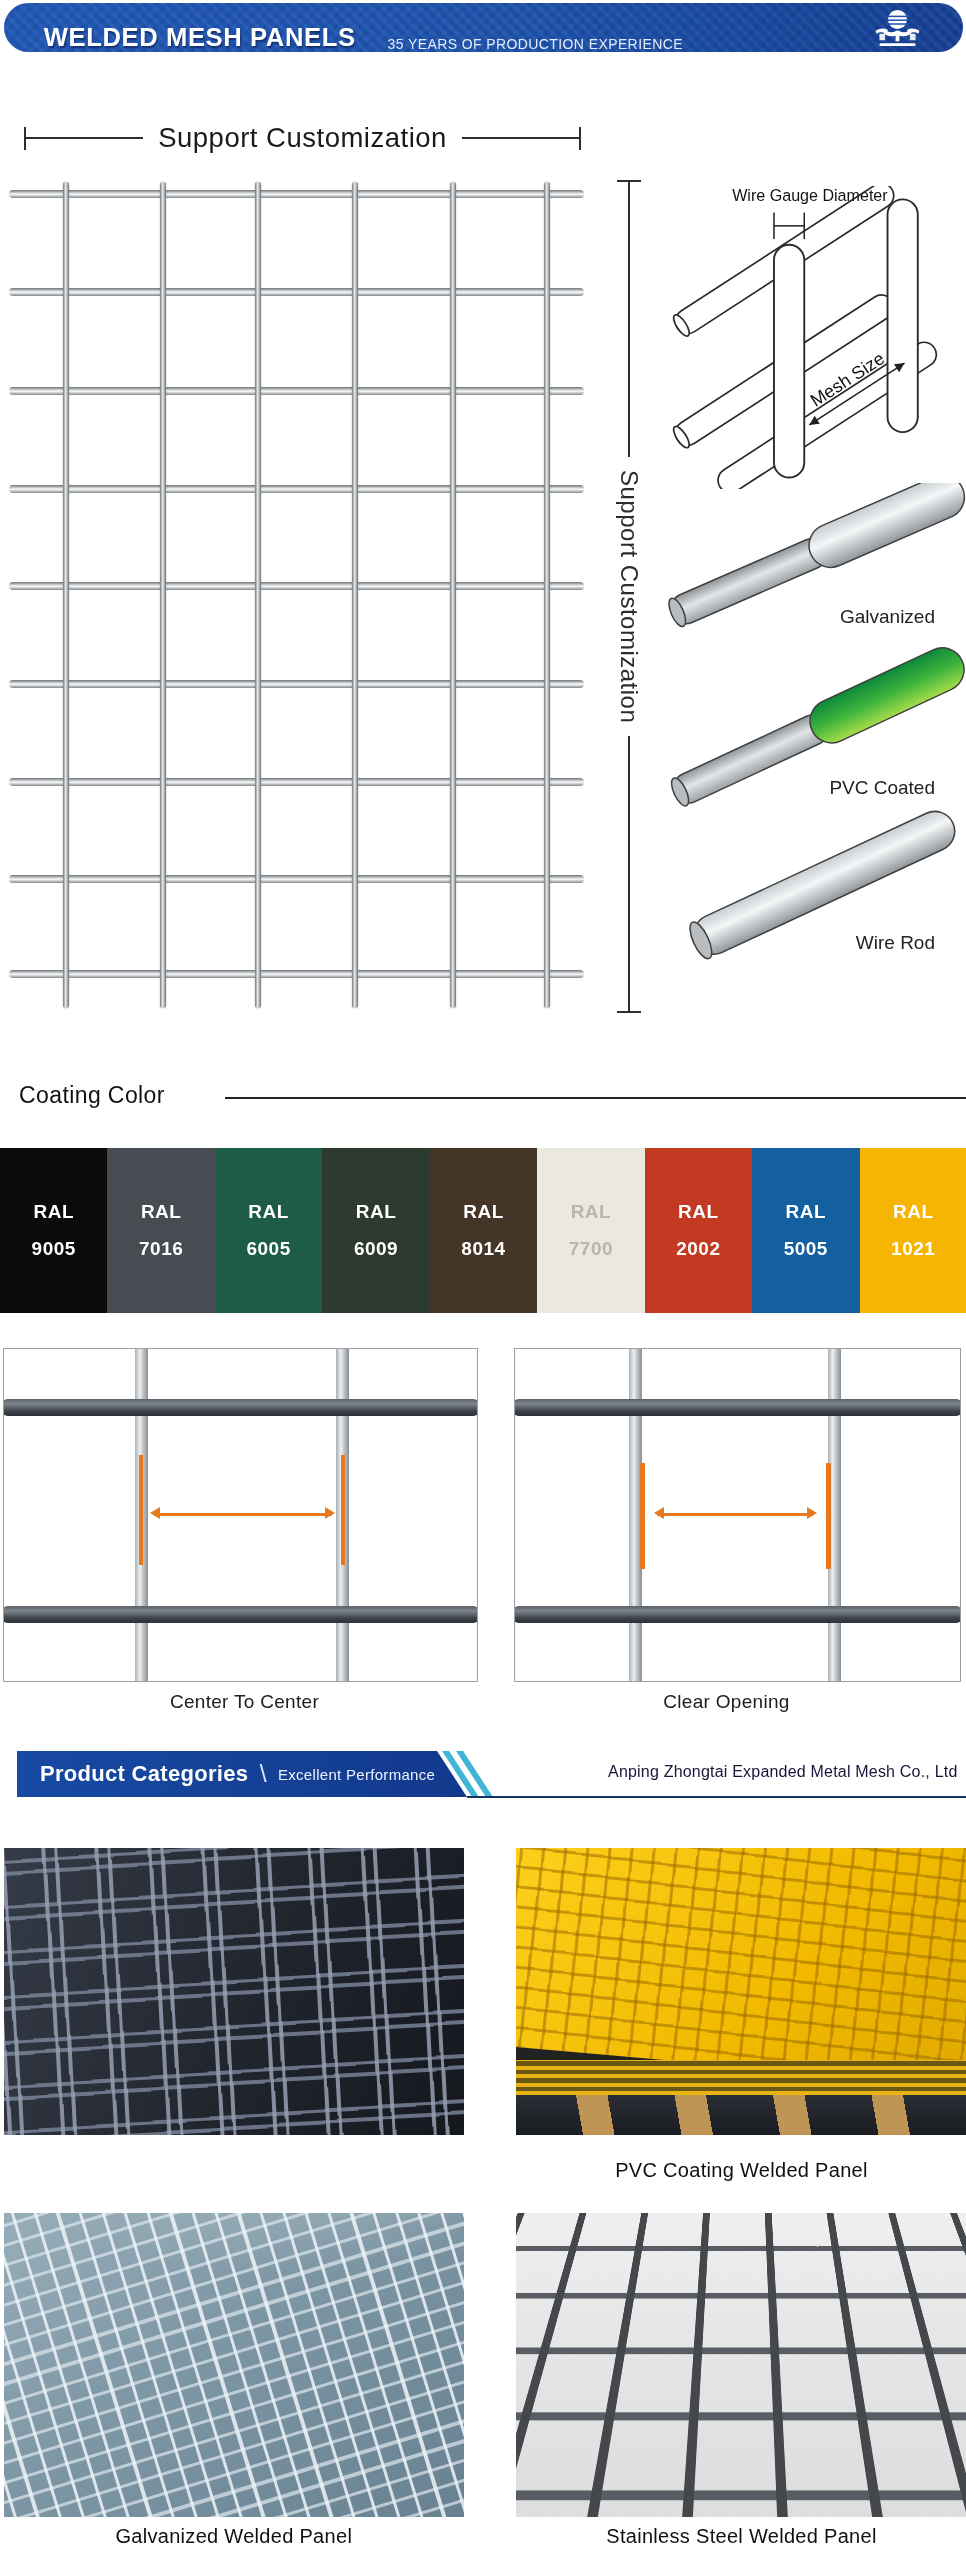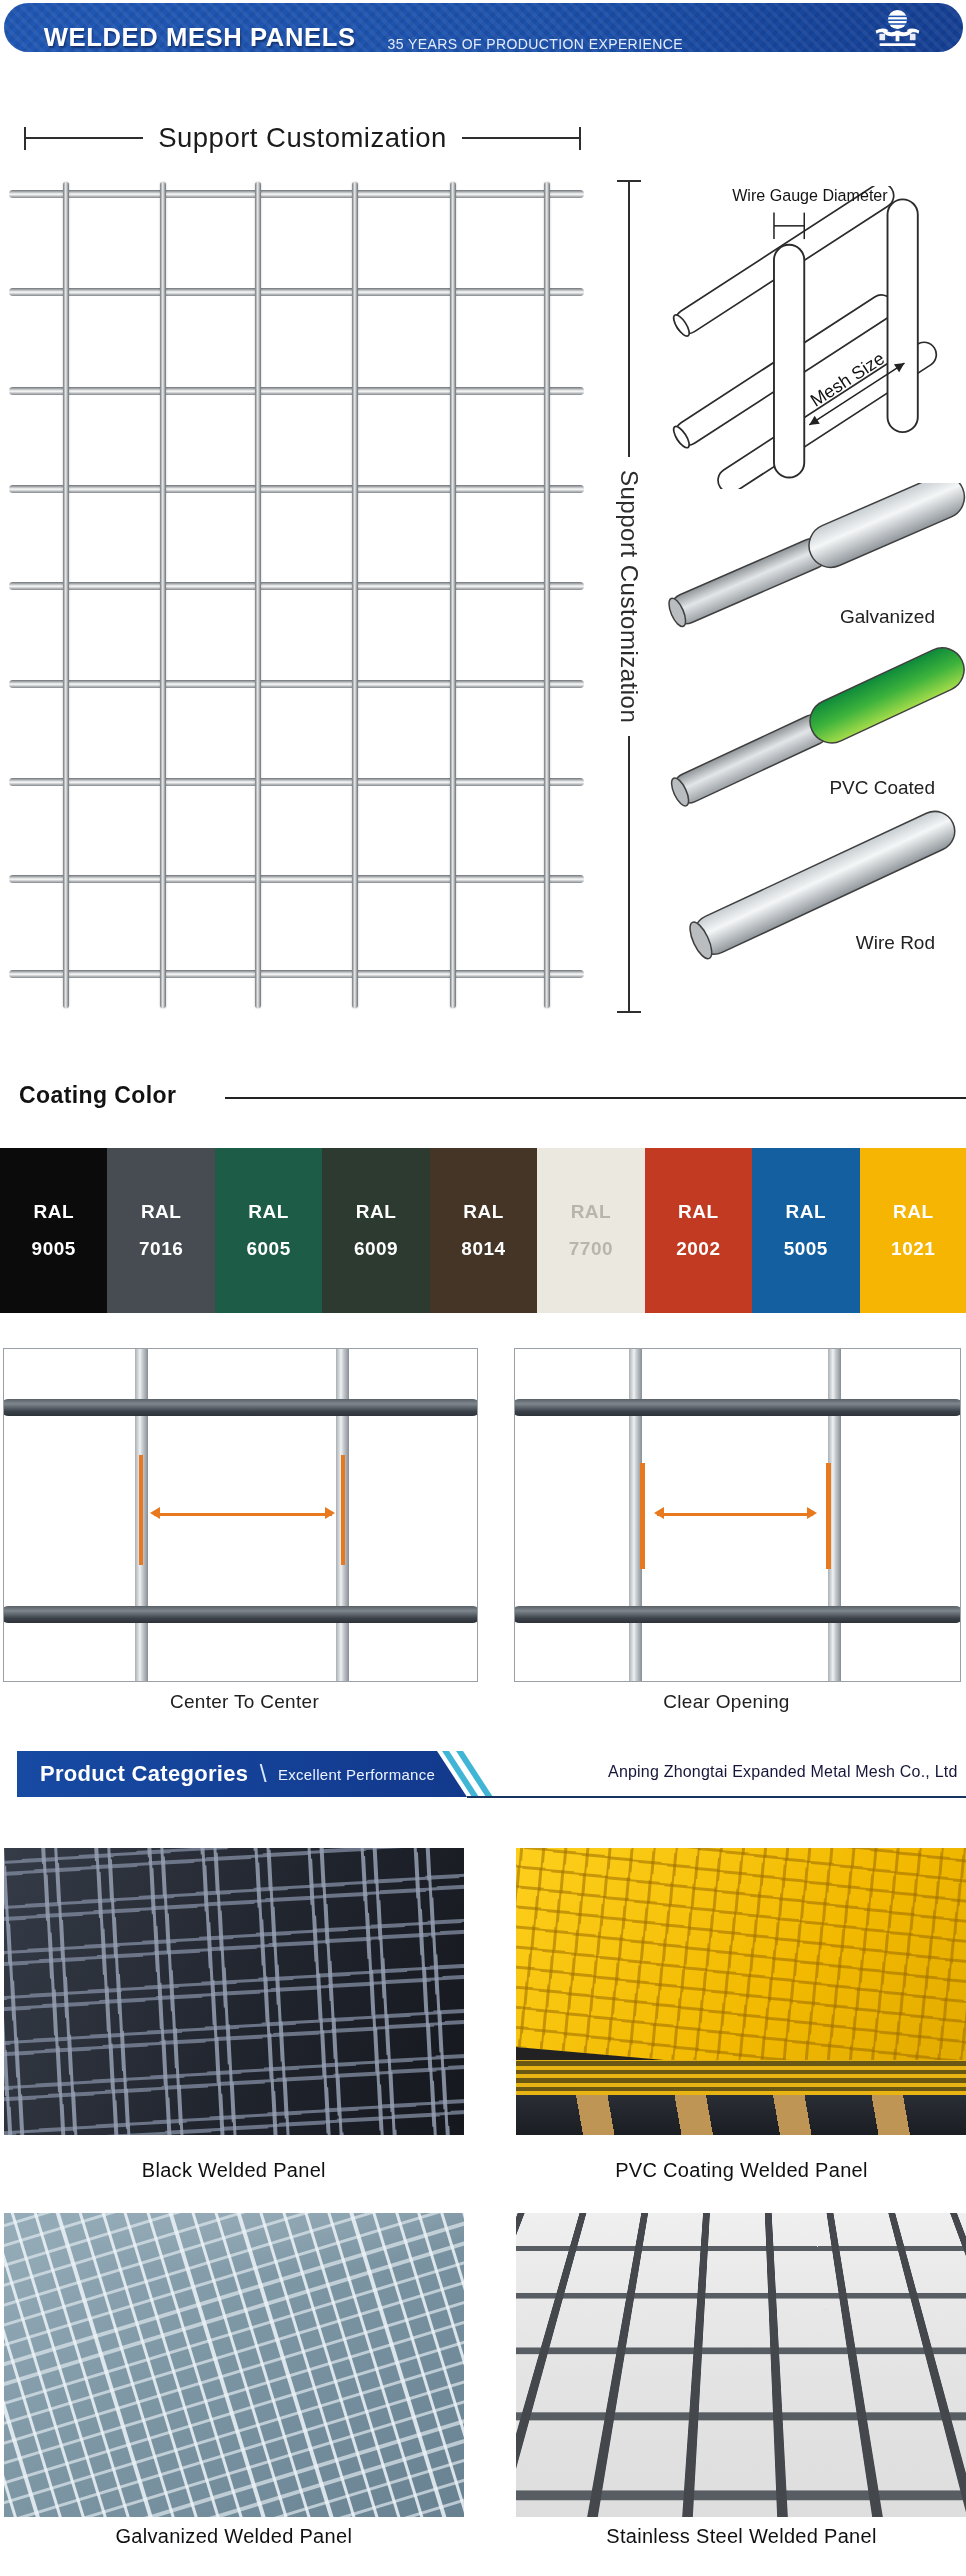--- a/index.html
+++ b/index.html
@@ -38,21 +38,21 @@
   .dim-v .lbl{writing-mode:vertical-rl;font-size:24px;color:#2c2c2c;padding:13.3px 0;
        letter-spacing:0.5px;white-space:nowrap;}
 
   .diagram-svg{position:absolute;left:668px;top:186px;}
   .diagram-svg text{font-family:"Liberation Sans",sans-serif;}
   .rods-svg{position:absolute;left:653px;top:483px;}
   .rod-label{position:absolute;right:32px;font-size:19px;color:#222;white-space:nowrap;text-align:center;}
   #rod-label-0{top:606px;} #rod-label-1{top:777px;} #rod-label-2{top:932px;}
 
   
-  .coat-head{position:absolute;left:19px;top:1082px;font-size:23px;font-weight:bold;
+  .coat-head{position:absolute;left:19px;top:1082px;font-size:23px;font-weight:normal;
        color:#121212;letter-spacing:0.4px;}
   .coat-line{position:absolute;left:225px;right:0;top:1097px;height:1.9px;background:#222;}
   .swatches{position:absolute;left:0;top:1148px;width:967px;height:165px;display:flex;}
   .swatch{flex:1;display:flex;flex-direction:column;align-items:center;justify-content:center;
        gap:15px;font-weight:bold;font-size:19px;letter-spacing:0.5px;}
 
   
   .mpanel{position:absolute;top:1348px;height:332px;border:0.9px solid #9aa0a6;background:#fff;overflow:hidden;}
   #mpanel-a{left:2.8px;width:473px;} #mpanel-b{left:514px;width:445px;}
   .pv-wire{position:absolute;top:-3.8px;bottom:-3.8px;width:13.3px;
@@ -332,19 +332,18 @@
     <div class="ph-mesh"></div>
     <div class="ph-stack"></div>
     <div class="ph-pallet"></div>
   </div>
   <div class="photo" id="photo-galv">
     <div class="ph-inner"></div>
   </div>
   <div class="photo" id="photo-steel">
     <div class="ph-inner"></div>
   </div>
-  <div class="pcaption" id="pcaption-0">Black Welded Panel</div>
   <div class="pcaption" id="pcaption-1">PVC Coating Welded Panel</div>
   <div class="pcaption" id="pcaption-2">Galvanized Welded Panel</div>
   <div class="pcaption" id="pcaption-3">Stainless Steel Welded Panel</div>
 
 </div>
 
 
 </body></html>

